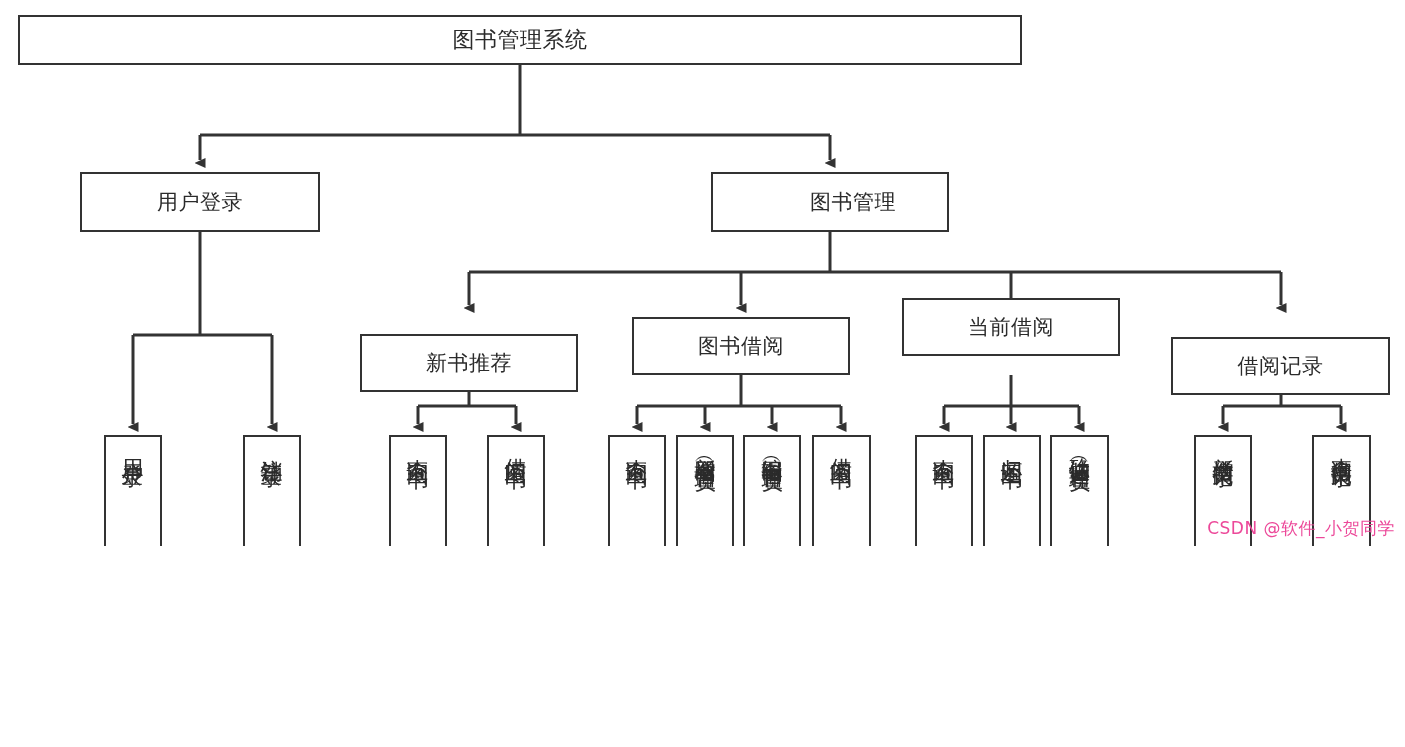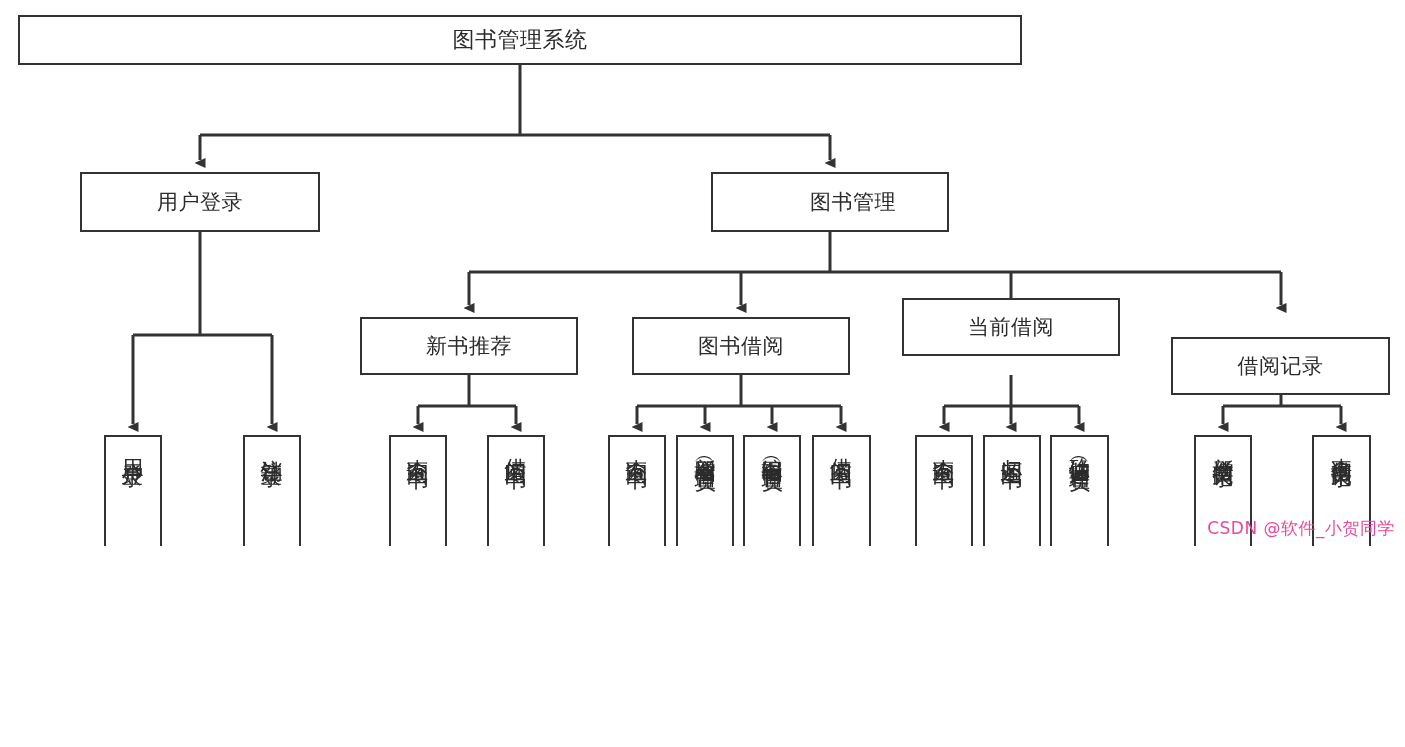--- a/index.html
+++ b/index.html
@@ -136,21 +136,21 @@
     <span class="label">图书管理系统</span>
   </div>
 
   <div class="node horiz" style="left:80px; top:172px; width:240px; height:60px;">
     <span class="label">用户登录</span>
   </div>
   <div class="node horiz" style="left:711px; top:172px; width:238px; height:60px;padding-left:46px;">
     <span class="label">图书管理</span>
   </div>
 
-  <div class="node horiz" style="left:360px; top:317px; width:218px; height:58px;">
+  <div class="node horiz" style="left:360px; top:334px; width:218px; height:58px;">
     <span class="label">新书推荐</span>
   </div>
   <div class="node horiz" style="left:632px; top:317px; width:218px; height:58px;">
     <span class="label">图书借阅</span>
   </div>
   <div class="node horiz" style="left:902px; top:298px; width:218px; height:58px;">
     <span class="label">当前借阅</span>
   </div>
   <div class="node horiz" style="left:1171px; top:317px; width:219px; height:58px;margin-top:20px;">
     <span class="label">借阅记录</span>

